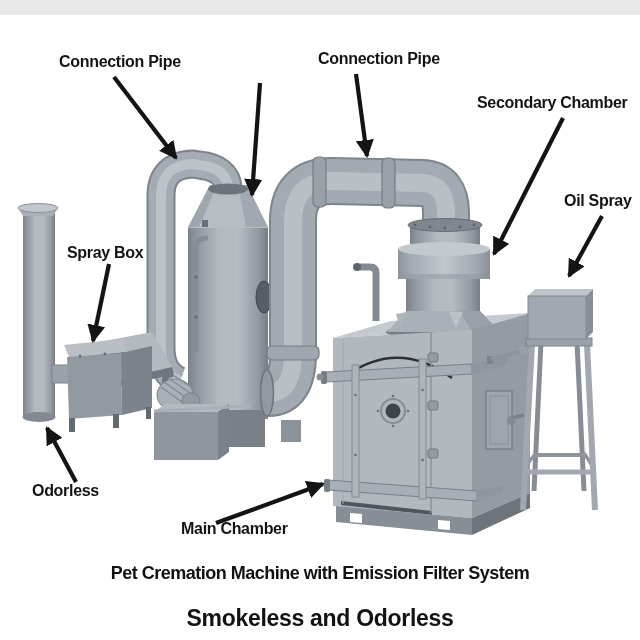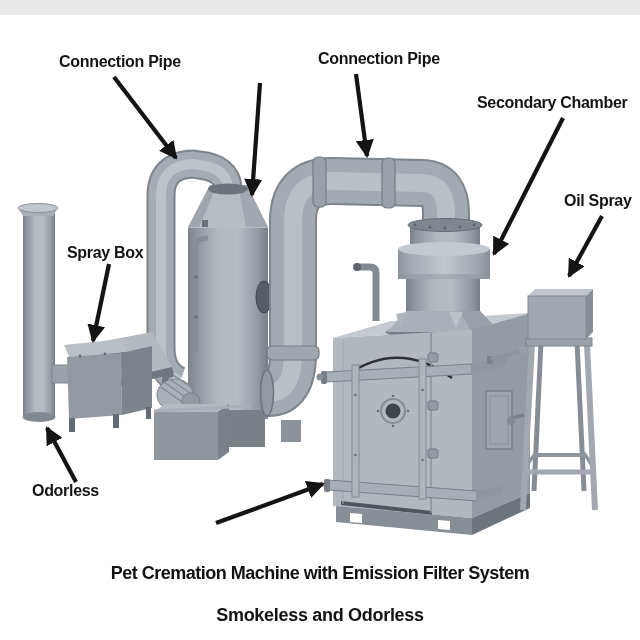--- a/index.html
+++ b/index.html
@@ -11,21 +11,21 @@
   .lbl{
     position:absolute;font-weight:bold;font-size:16px;line-height:19px;
     letter-spacing:-0.3px;color:#141414;white-space:nowrap;
   }
   .caption-title{
     position:absolute;left:0;right:0;top:548px;text-align:center;
     font-weight:bold;font-size:18px;letter-spacing:-0.5px;color:#121212;
   }
   .caption-subtitle{
     position:absolute;left:0;right:0;top:590px;text-align:center;
-    font-weight:bold;font-size:18px;letter-spacing:-0.3px;color:#121212;
+    font-weight:bold;font-size:23px;letter-spacing:-0.3px;color:#121212;
   }
 </style>
 </head>
 <body>
 
 <div class="stage">
 
   <svg class="machine-svg" viewBox="0 0 640 640">
     <defs>
       <linearGradient id="cylGrad" x1="0" y1="0" x2="1" y2="0">
@@ -205,16 +205,17 @@
       <line x1="216" y1="508" x2="323" y2="469" marker-end="url(#ah)"></line>
     </g>
   </svg>
 
   <div class="lbl" style="left:59px;top:37px">Connection Pipe</div>
   <div class="lbl" style="left:318px;top:34px">Connection Pipe</div>
   <div class="lbl" style="left:477px;top:78px">Secondary Chamber</div>
   <div class="lbl" style="left:564px;top:176px">Oil Spray</div>
   <div class="lbl" style="left:67px;top:228px">Spray Box</div>
   <div class="lbl" style="left:32px;top:466px">Odorless</div>
+  <div class="lbl" style="left:181px;top:504px">Main Chamber</div>
 
   <div class="caption-title">Pet Cremation Machine with Emission Filter System</div>
   <div class="caption-subtitle">Smokeless and Odorless</div>
 </div>
 
 </body></html>

